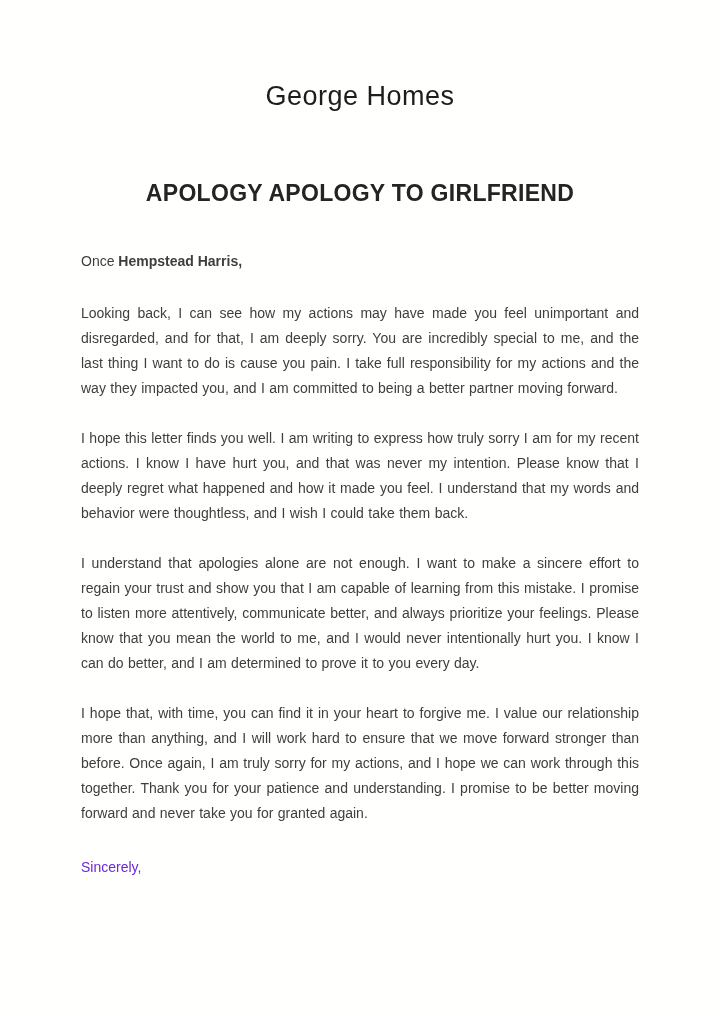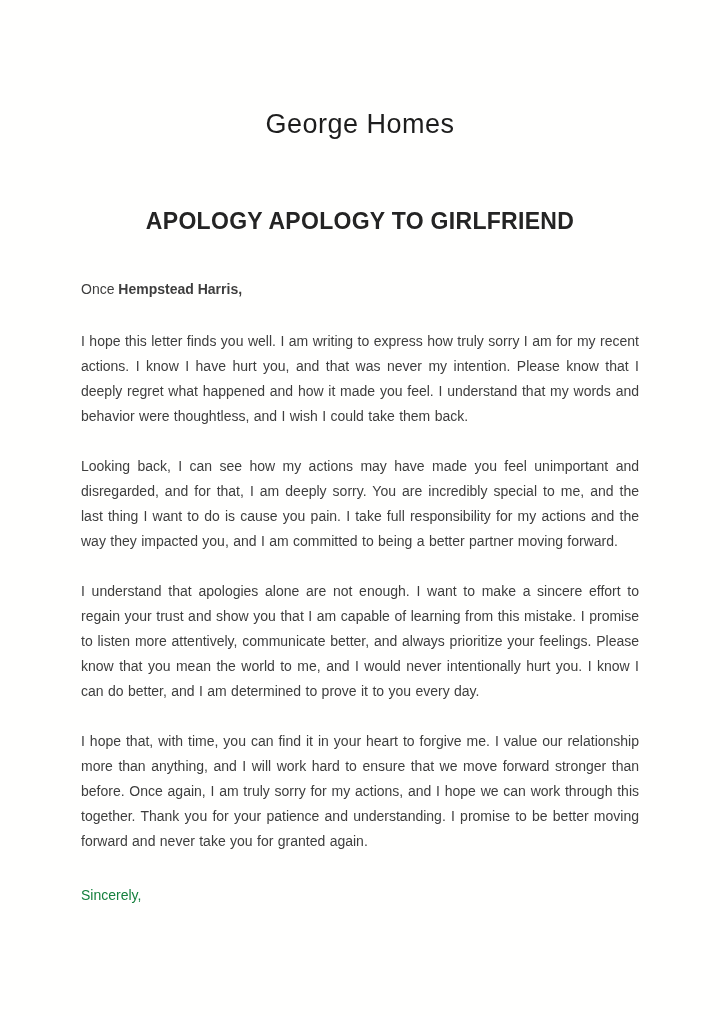--- a/index.html
+++ b/index.html
@@ -11,21 +11,20 @@
     position: relative;
     width: 720px;
     height: 1016px;
     background: #fffffe;
     overflow: hidden;
     font-family: "Liberation Sans", "DejaVu Sans", sans-serif;
     box-sizing: border-box;
   }
   .letterhead {
     width: 100%;
-    margin-top: 28px;
   }
   .sender-name {
     margin: 0;
     padding-top: 80px;
     text-align: center;
     font-size: 27px;
     line-height: 32px;
     font-weight: 500;
     letter-spacing: 0.5px;
     color: #1d1d1d;
@@ -71,40 +70,40 @@
     font-size: 14px;
     line-height: 25px;
     color: #3e3e3e;
     text-align: justify;
     word-spacing: 0.5px;
   }
   .closing {
     margin: 29px 0 0 0;
     font-size: 14px;
     line-height: 25px;
-    color: #15803d;
+    color: #6d28d9;
   }
 </style>
 </head>
 <body>
 
 <div class="page">
 
   <header class="letterhead">
     <h1 class="sender-name">George Homes</h1>
   </header>
 
   <main class="letter">
     <h2 class="letter-title">APOLOGY APOLOGY TO GIRLFRIEND</h2>
 
     <p class="salutation"><span>Once </span><span class="recipient">Hempstead Harris,</span></p>
 
+    <p class="para">Looking back, I can see how my actions may have made you feel unimportant and disregarded, and for that, I am deeply sorry. You are incredibly special to me, and the last thing I want to do is cause you pain. I take full responsibility for my actions and the way they impacted you, and I am committed to being a better partner moving forward.</p>
+
     <p class="para">I hope this letter finds you well. I am writing to express how truly sorry I am for my recent actions. I know I have hurt you, and that was never my intention. Please know that I deeply regret what happened and how it made you feel. I understand that my words and behavior were thoughtless, and I wish I could take them back.</p>
-
-    <p class="para">Looking back, I can see how my actions may have made you feel unimportant and disregarded, and for that, I am deeply sorry. You are incredibly special to me, and the last thing I want to do is cause you pain. I take full responsibility for my actions and the way they impacted you, and I am committed to being a better partner moving forward.</p>
 
     <p class="para">I understand that apologies alone are not enough. I want to make a sincere effort to regain your trust and show you that I am capable of learning from this mistake. I promise to listen more attentively, communicate better, and always prioritize your feelings. Please know that you mean the world to me, and I would never intentionally hurt you. I know I can do better, and I am determined to prove it to you every day.</p>
 
     <p class="para">I hope that, with time, you can find it in your heart to forgive me. I value our relationship more than anything, and I will work hard to ensure that we move forward stronger than before. Once again, I am truly sorry for my actions, and I hope we can work through this together. Thank you for your patience and understanding. I promise to be better moving forward and never take you for granted again.</p>
 
     <p class="closing">Sincerely,</p>
   </main>
 
 </div>
 

